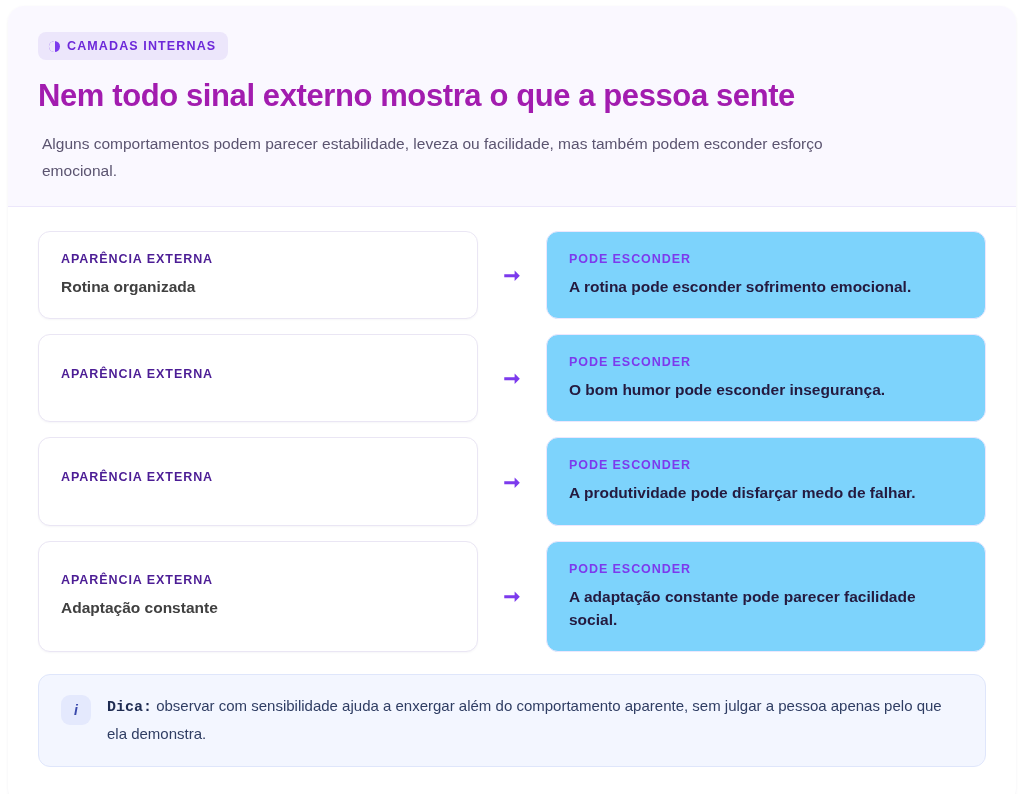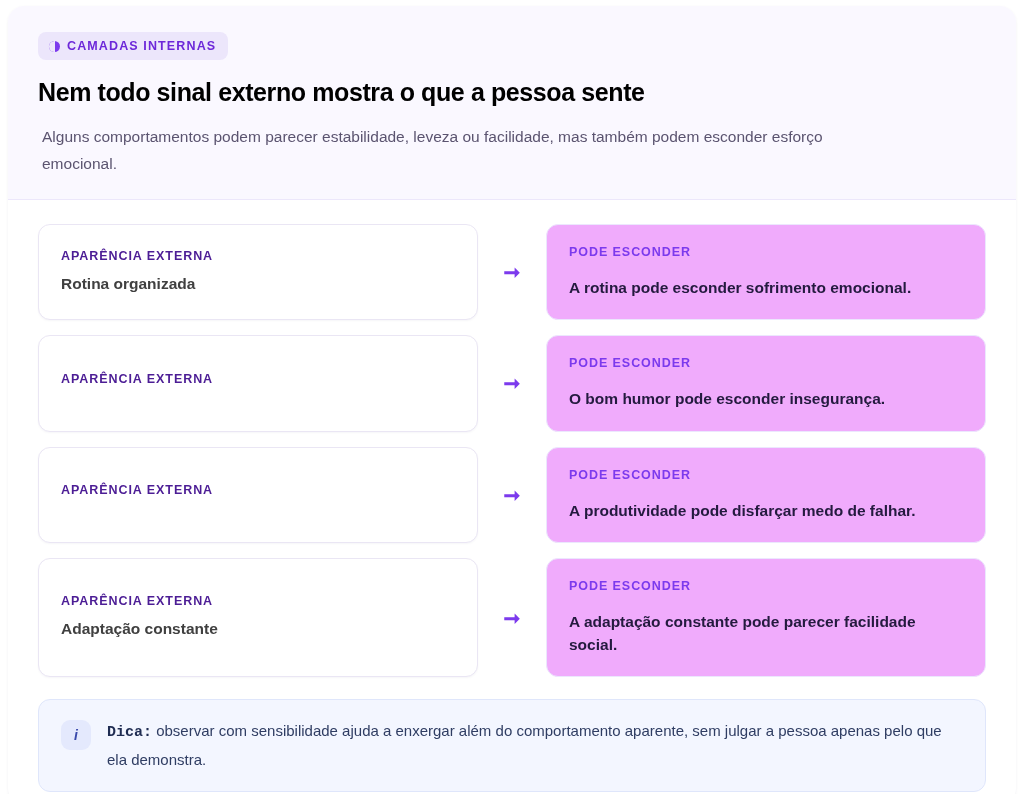--- a/index.html
+++ b/index.html
@@ -60,24 +60,24 @@
     content: "";
     position: absolute;
     left: 0; top: 0;
     width: 5.5px; height: 11px;
     background: #ece6fb;
     border-top-left-radius: 11px;
     border-bottom-left-radius: 11px;
   }
   h1.title {
     margin: 18px 0 0 0;
-    font-size: 25px;
+    font-size: 31px;
     line-height: 1.15;
     font-weight: bold;
-    color: #000000;
+    color: #a21caf;
     letter-spacing: -0.4px;
   }
   p.subtitle {
     margin: 16px 0 0 4px;
     font-size: 15.5px;
     line-height: 1.75;
     color: #5b5470;
     max-width: 790px;
   }
 
@@ -104,23 +104,22 @@
     justify-content: center;
   }
   .pane-left {
     width: 440px;
     background: #ffffff;
     border: 1px solid #eae6f4;
     box-shadow: 0 1px 2px rgba(25,15,70,0.04);
   }
   .pane-right {
     width: 440px;
-    background: #f0abfc;
+    background: #7dd3fc;
     border: 1px solid #ece7fd;
-    gap: 8px;
   }
   .arrow-cell {
     width: 68px;
     display: flex;
     align-items: center;
     justify-content: center;
     color: #7c3aed;
     font-size: 20px;
     font-weight: bold;
     line-height: 1;

